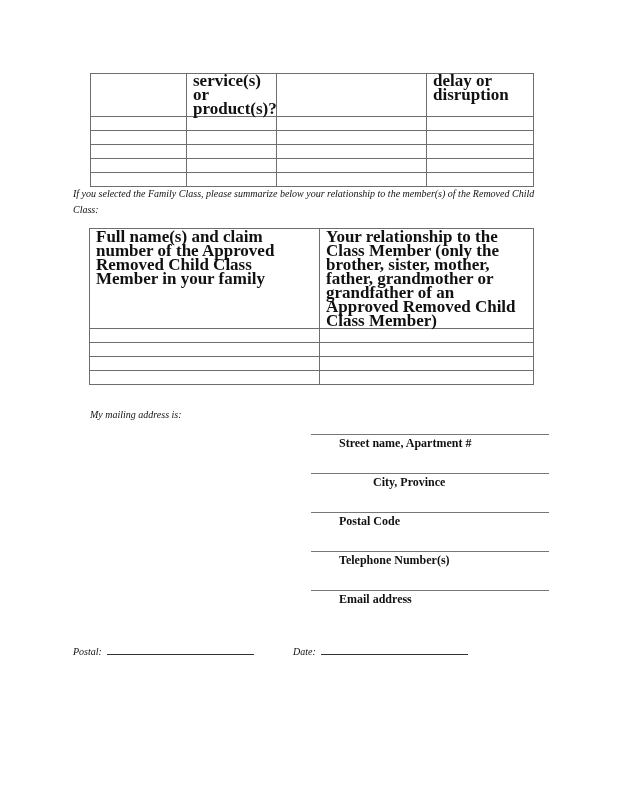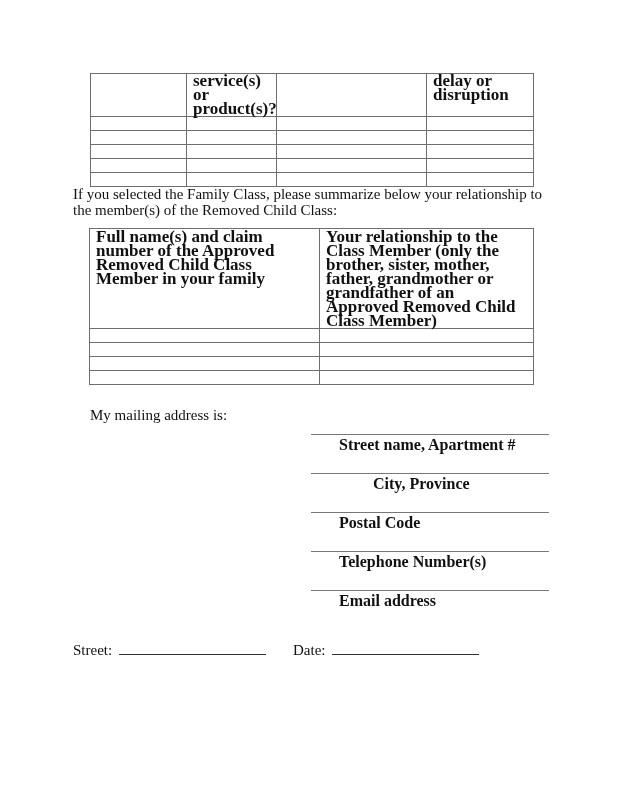--- a/index.html
+++ b/index.html
@@ -4,23 +4,23 @@
 <style>
   html, body { margin: 0; padding: 0; background: #ffffff; }
   body {
     width: 623px; height: 807px; position: relative; overflow: hidden;
     font-family: "Liberation Serif", "DejaVu Serif", serif; color: #111;
   }
   .abs { position: absolute; }
   table.grid { border-collapse: collapse; position: absolute; table-layout: fixed; }
   table.grid td { border: 1px solid #6e6e6e; padding: 0 6px; vertical-align: top;
     font-size: 17px; font-weight: bold; line-height: 14px; }
-  .para { font-size: 15px; line-height: 16px; }
+  .para { font-size: 10px; line-height: 16px; font-style: italic; }
   .line { position: absolute; height: 0; border-top: 1px solid #777; }
-  .label { position: absolute; font-size: 16px; font-weight: bold; }
+  .label { position: absolute; font-size: 12px; font-weight: bold; }
   .uline { display: inline-block; border-bottom: 1px solid #333; height: 12px; vertical-align: baseline; }
 </style>
 </head>
 <body>
 
 <table class="grid" style="left:90px; top:73px; width:443px;">
   <colgroup>
       <col style="width:96px">
       <col style="width:90px">
       <col style="width:150px">
@@ -110,19 +110,19 @@
 <div class="line" style="left:311px; top:512px; width:238px;"></div>
 <div class="label" style="left:339px; top:514px;">Postal Code</div>
 
 <div class="line" style="left:311px; top:551px; width:238px;"></div>
 <div class="label" style="left:339px; top:553px;">Telephone Number(s)</div>
 
 <div class="line" style="left:311px; top:590px; width:238px;"></div>
 <div class="label" style="left:339px; top:592px;text-align:center;">Email address</div>
 
 <div class="abs para" style="left:73px; top:642px;">
-  <span>Street:</span>
+  <span>Postal:</span>
   <span class="uline" style="width:147px; margin-left:3px;"></span>
 </div>
 <div class="abs para" style="left:293px; top:642px;">
   <span>Date:</span>
   <span class="uline" style="width:147px; margin-left:3px;"></span>
 </div>
 
 </body></html>

